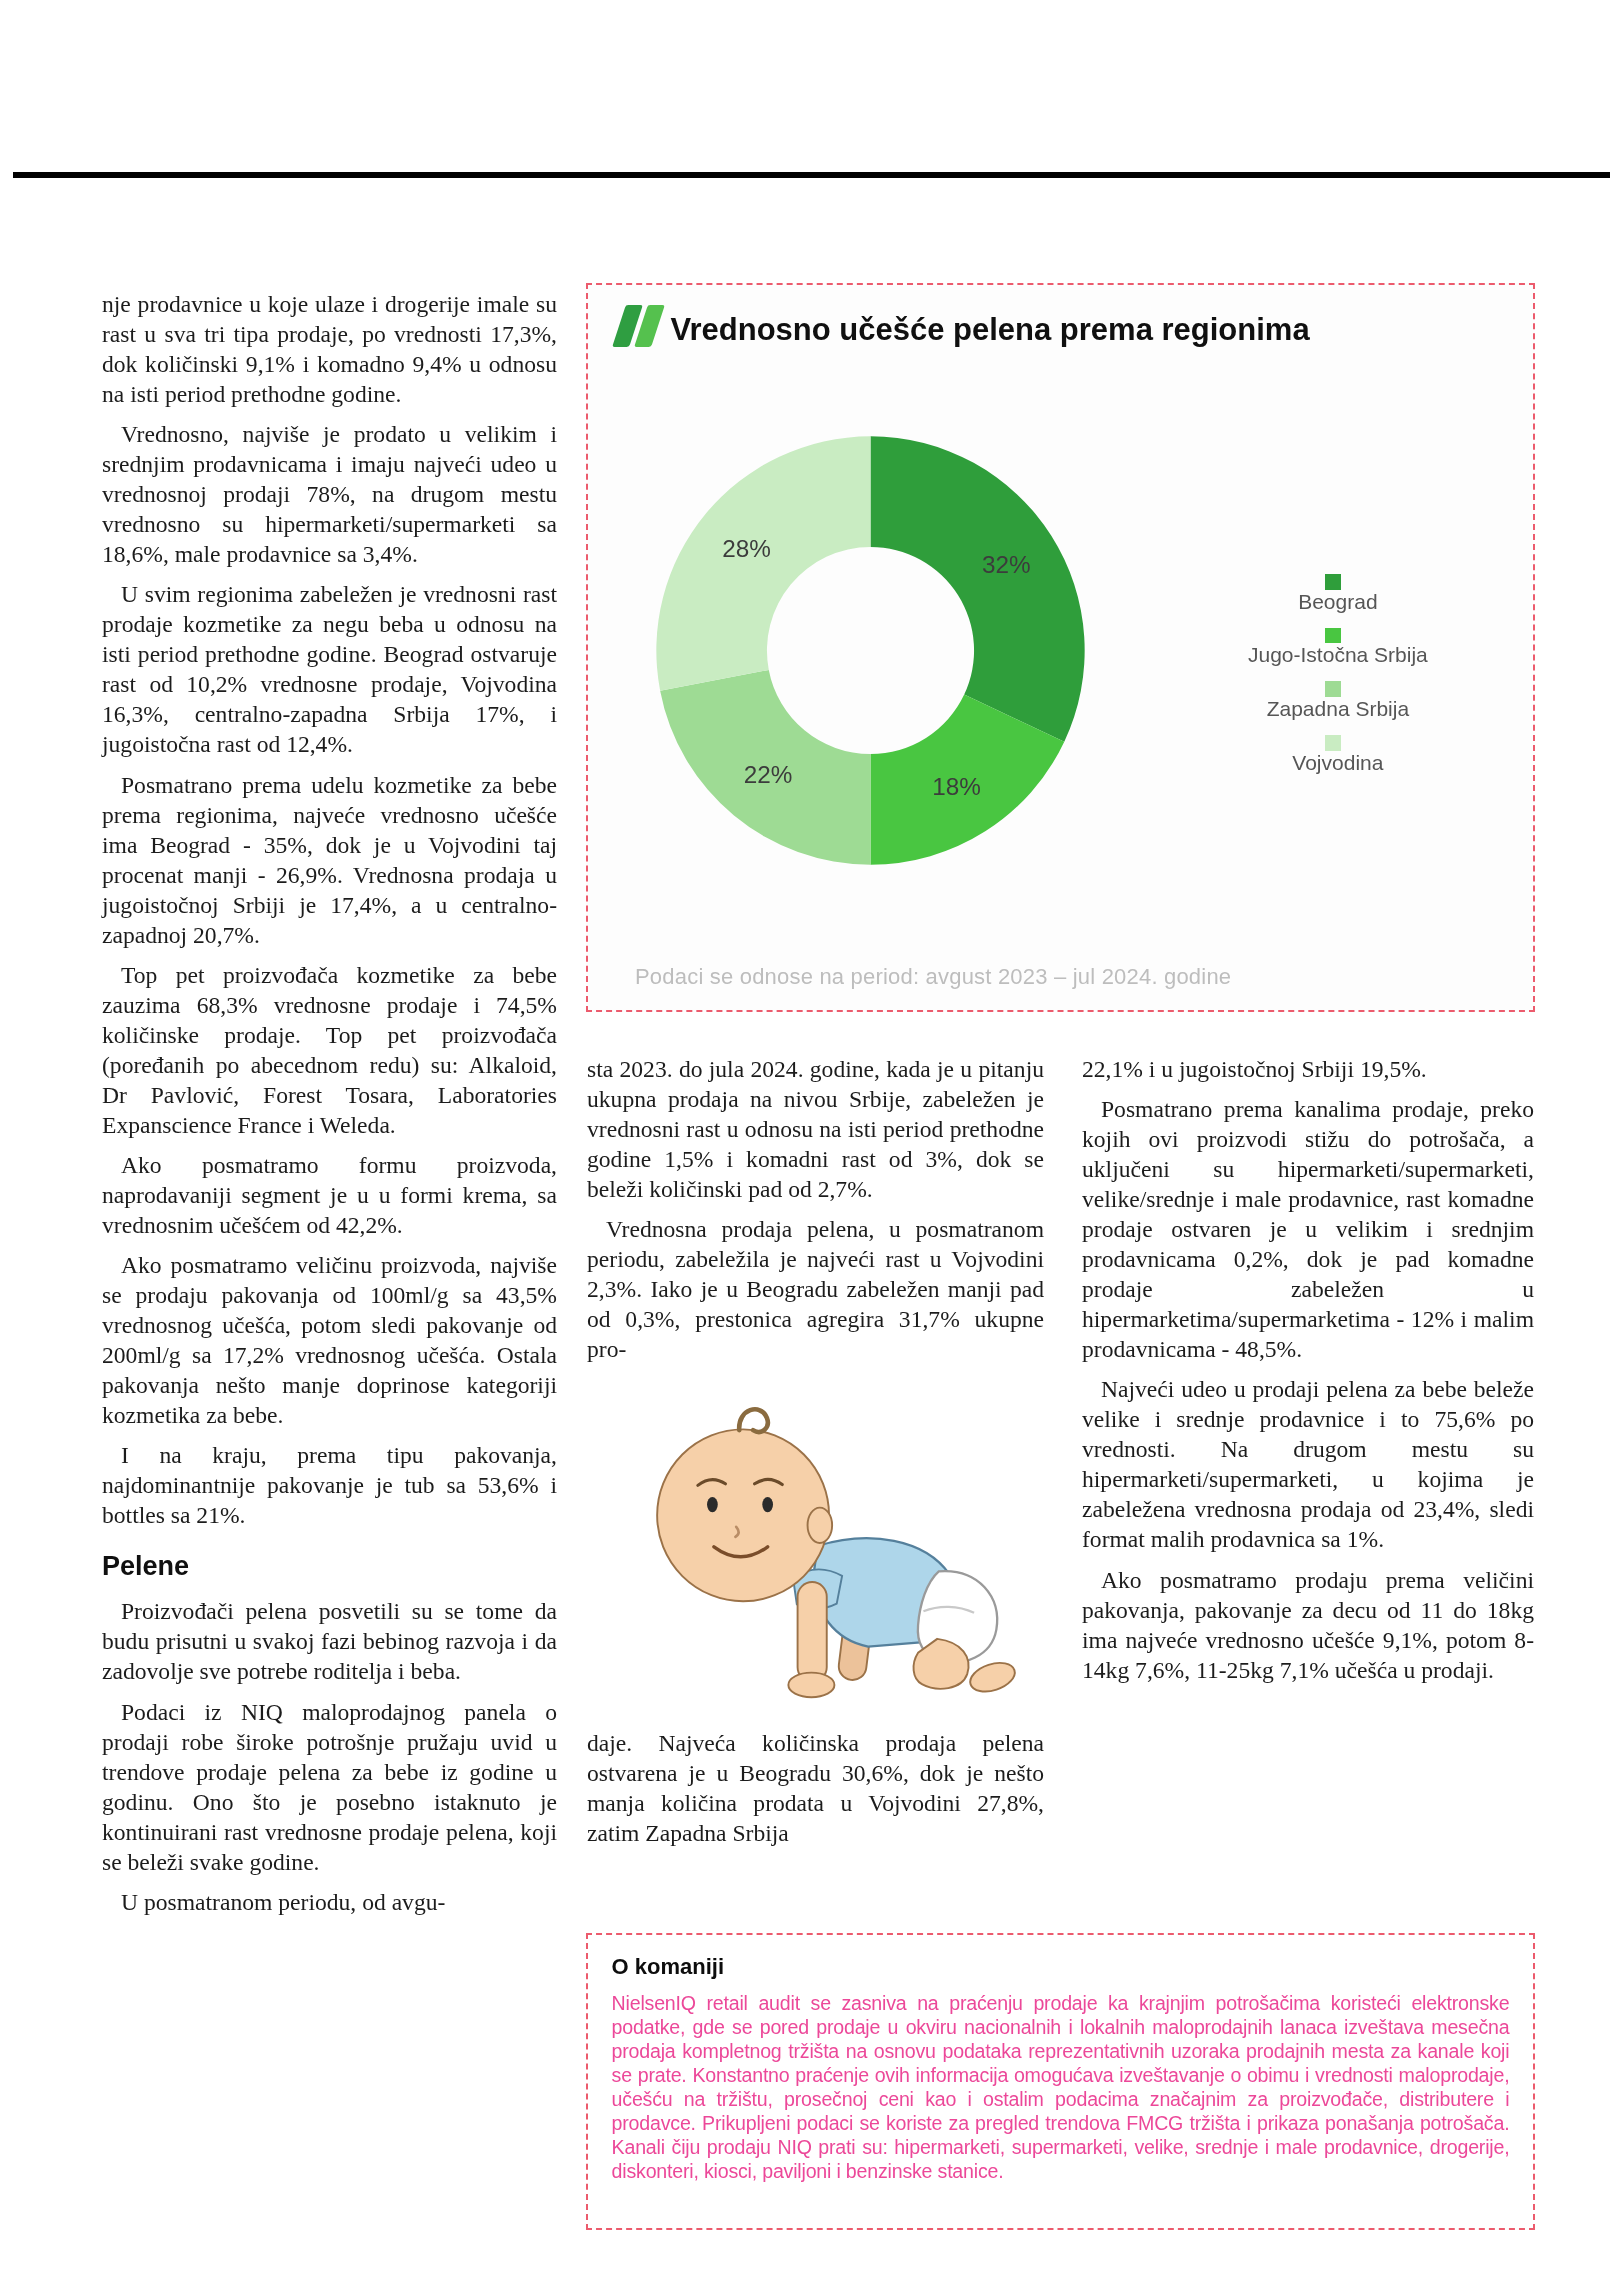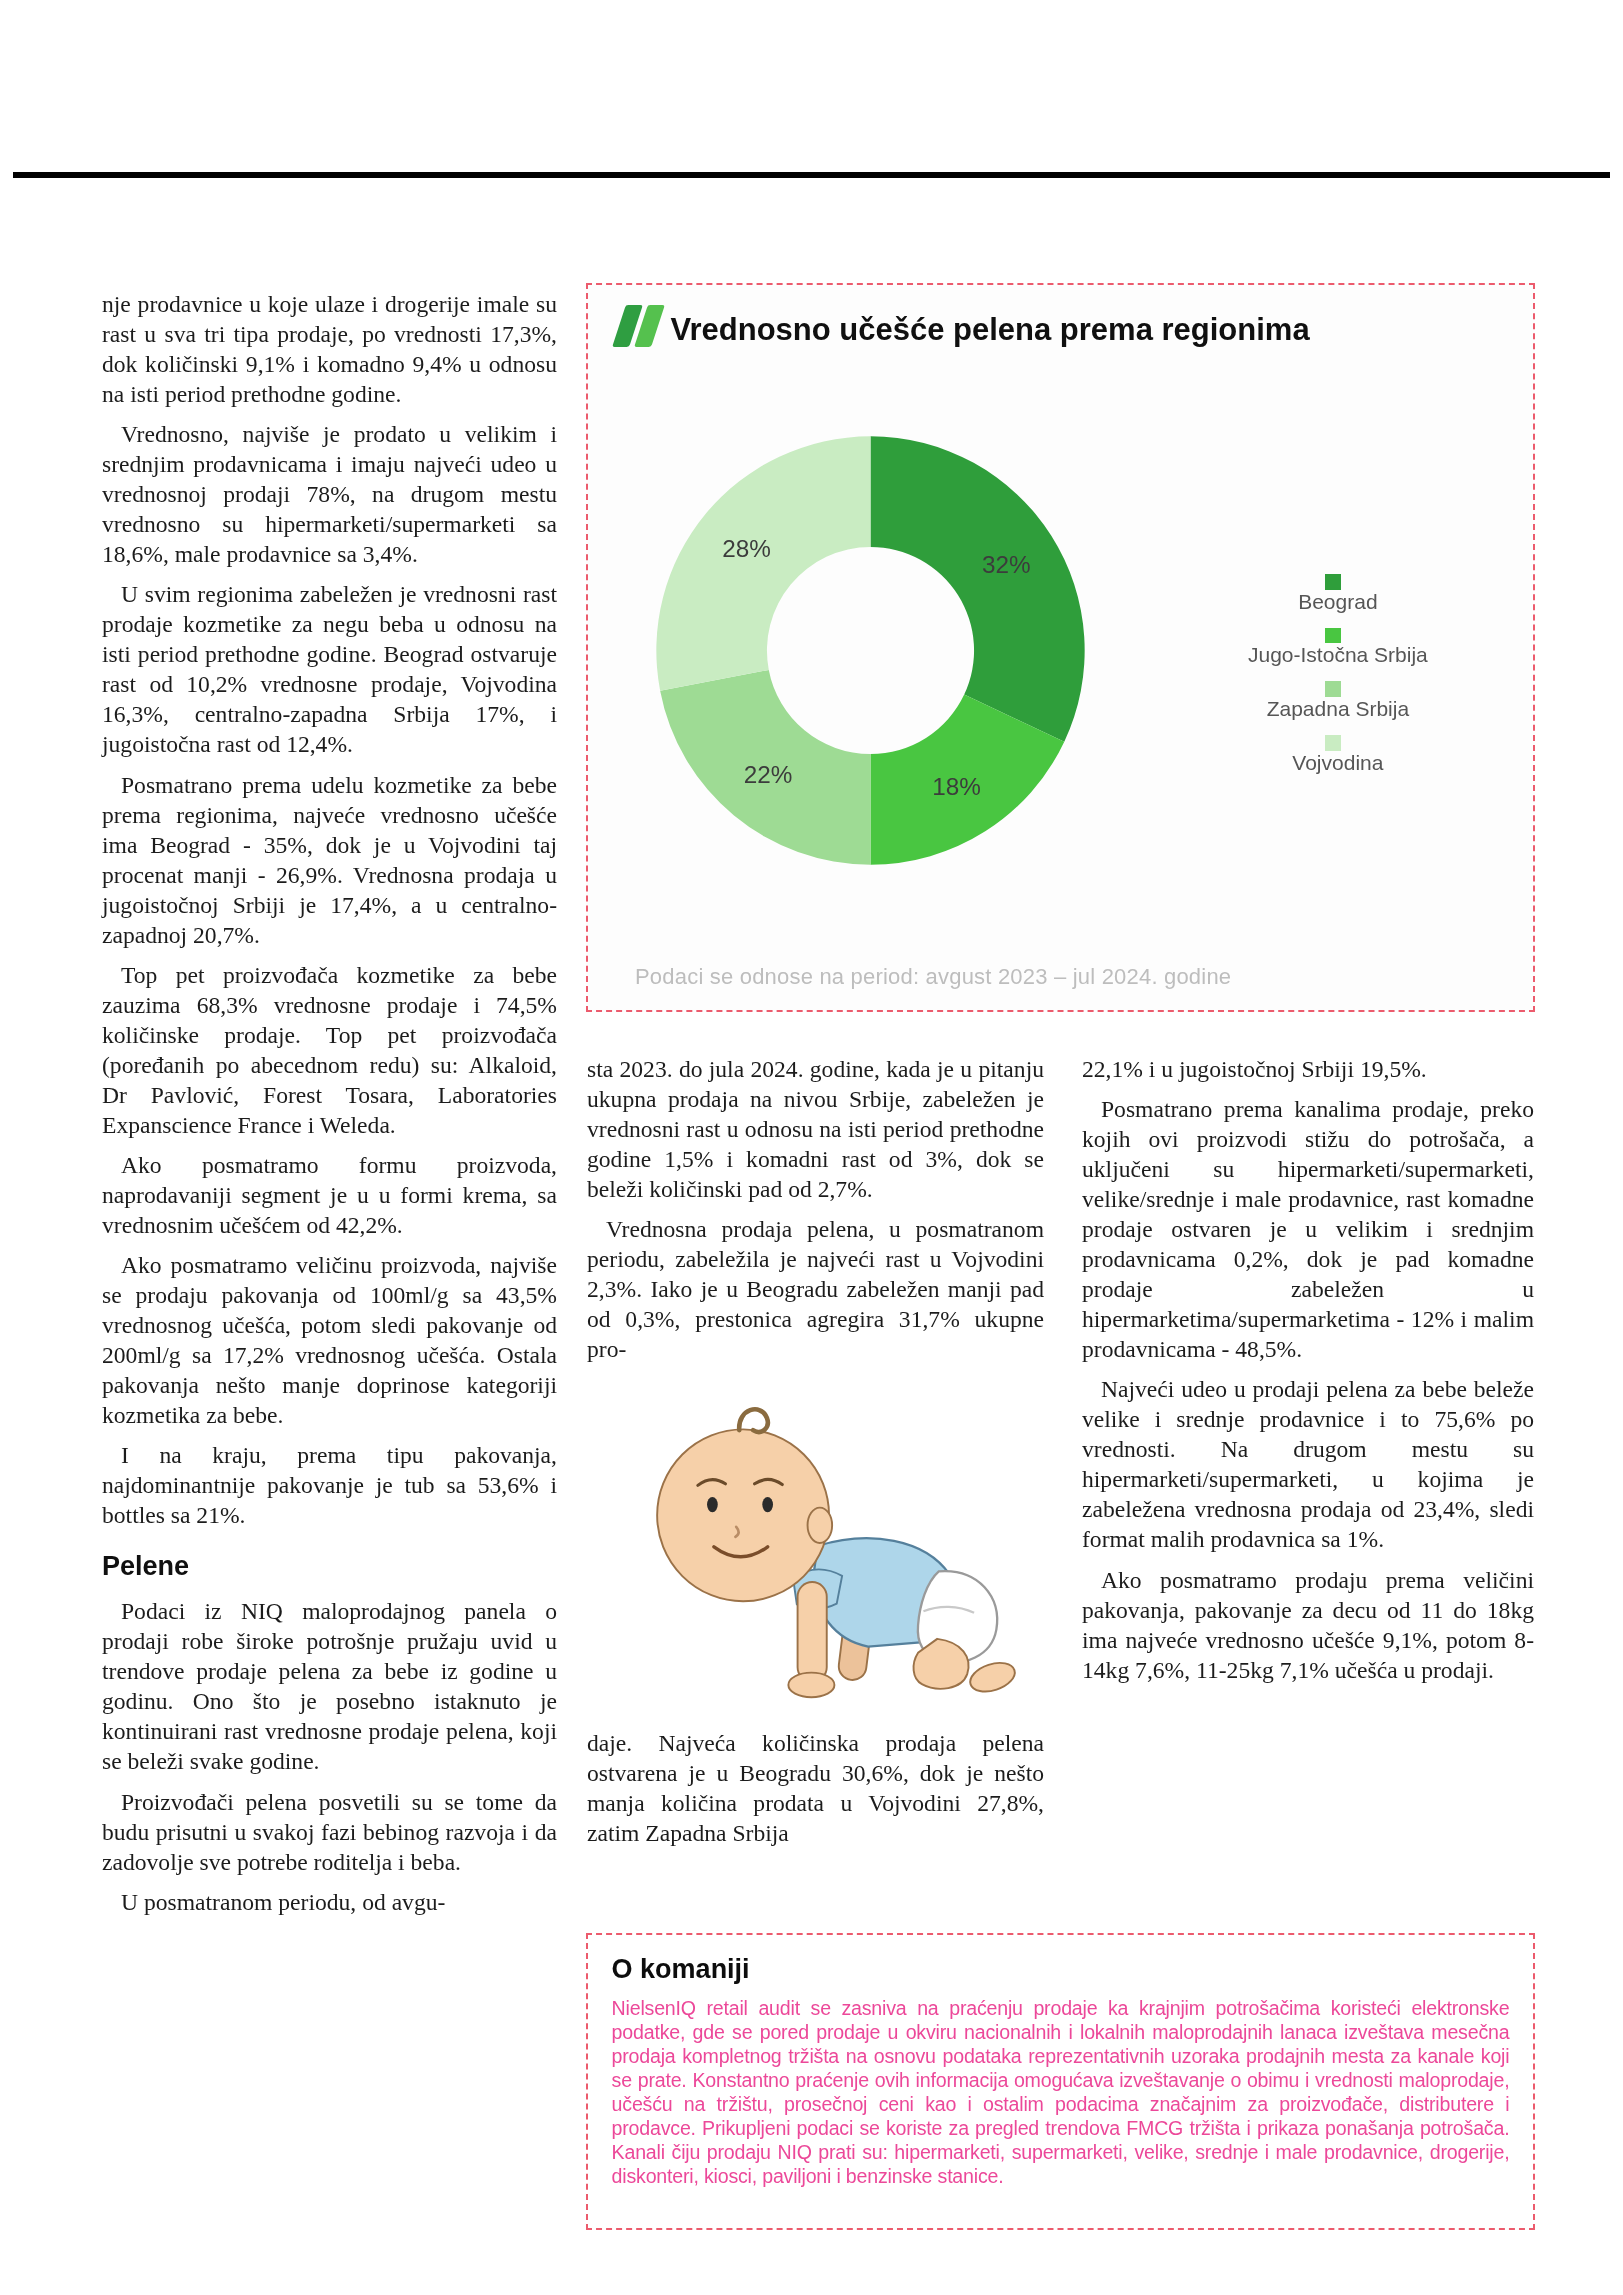--- a/index.html
+++ b/index.html
@@ -37,21 +37,21 @@
   .chart-caption{position:absolute;left:47px;bottom:20.4px;font-family:"Liberation Sans",sans-serif;
     font-size:22px;color:#bdbdbd;letter-spacing:0.2px;}
 
   
   .baby-wrap{width:408px;margin:17.3px auto 9.4px auto;}
 
   
   .about-box{position:absolute;left:586px;top:1933px;width:949px;height:297px;
     border:2.4px dashed #ec5b6d;box-sizing:border-box;padding:19px 23.6px;
     font-family:"Liberation Sans",sans-serif;background:#fff;}
-  .about-title{font-size:27px;font-weight:bold;margin:0 0 11px 0;color:#0d0d0d;}
+  .about-title{font-size:22px;font-weight:bold;margin:0 0 11px 0;color:#0d0d0d;}
   .about-body{font-size:19.6px;line-height:24px;color:#ec4899;text-align:justify;letter-spacing:-0.2px;margin:0;}
 
   
   .footer{position:absolute;right:89px;top:2259px;display:flex;align-items:baseline;gap:11px;
     font-family:"Liberation Sans",sans-serif;font-size:20.4px;color:#111;}
   .footer .copyright{font-size:20.4px;}
   .footer .brand{font-weight:bold;letter-spacing:1.2px;margin-top:46px;}
   .footer .sep{color:#d2622d;font-weight:bold;}
   .footer .date{font-weight:bold;}
   .footer .site{color:#111;}
@@ -65,22 +65,22 @@
 <div class="col col-left">
   <p class="no-indent">nje prodavnice u koje ulaze i drogerije imale su rast u sva tri tipa prodaje, po vrednosti 17,3%, dok količinski 9,1% i komadno 9,4% u odnosu na isti period prethodne godine.</p>
   <p>Vrednosno, najviše je prodato u velikim i srednjim prodavnicama i imaju najveći udeo u vrednosnoj prodaji 78%, na drugom mestu vrednosno su hipermarketi/supermarketi sa 18,6%, male prodavnice sa 3,4%.</p>
   <p>U svim regionima zabeležen je vrednosni rast prodaje kozmetike za negu beba u odnosu na isti period prethodne godine. Beograd ostvaruje rast od 10,2% vrednosne prodaje, Vojvodina 16,3%, centralno-zapadna Srbija 17%, i jugoistočna rast od 12,4%.</p>
   <p>Posmatrano prema udelu kozmetike za bebe prema regionima, najveće vrednosno učešće ima Beograd - 35%, dok je u Vojvodini taj procenat manji - 26,9%. Vrednosna prodaja u jugoistočnoj Srbiji je 17,4%, a u centralno-zapadnoj 20,7%.</p>
   <p>Top pet proizvođača kozmetike za bebe zauzima 68,3% vrednosne prodaje i 74,5% količinske prodaje. Top pet proizvođača (poređanih po abecednom redu) su: Alkaloid, Dr Pavlović, Forest Tosara, Laboratories Expanscience France i Weleda.</p>
   <p>Ako posmatramo formu proizvoda, naprodavaniji segment je u u formi krema, sa vrednosnim učešćem od 42,2%.</p>
   <p>Ako posmatramo veličinu proizvoda, najviše se prodaju pakovanja od 100ml/g sa 43,5% vrednosnog učešća, potom sledi pakovanje od 200ml/g sa 17,2% vrednosnog učešća. Ostala pakovanja nešto manje doprinose kategoriji kozmetika za bebe.</p>
   <p>I na kraju, prema tipu pakovanja, najdominantnije pakovanje je tub sa 53,6% i bottles sa 21%.</p>
   <h2 class="section">Pelene</h2>
+  <p>Proizvođači pelena posvetili su se tome da budu prisutni u svakoj fazi bebinog razvoja i da zadovolje sve potrebe roditelja i beba.</p>
   <p>Podaci iz NIQ maloprodajnog panela o prodaji robe široke potrošnje pružaju uvid u trendove prodaje pelena za bebe iz godine u godinu. Ono što je posebno istaknuto je kontinuirani rast vrednosne prodaje pelena, koji se beleži svake godine.</p>
-  <p>Proizvođači pelena posvetili su se tome da budu prisutni u svakoj fazi bebinog razvoja i da zadovolje sve potrebe roditelja i beba.</p>
   <p>U posmatranom periodu, od avgu-</p>
 </div>
 
 <div class="chart-box">
   <div class="chart-header">
     <span class="logo-mark">
       <i class="logo-bar b1"></i>
         <i class="logo-bar b2"></i>
     </span>
     <span class="chart-title">Vrednosno učešće pelena prema regionima</span>

